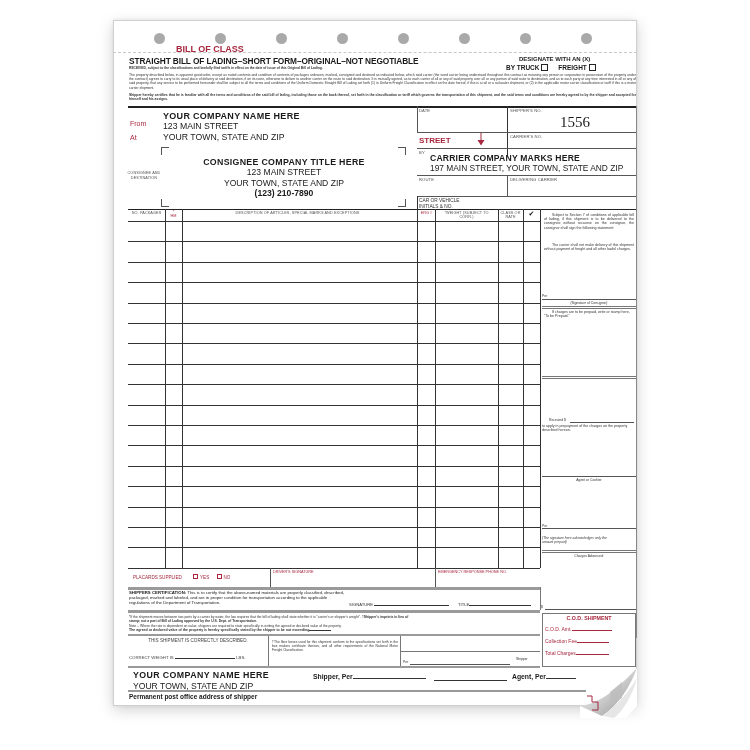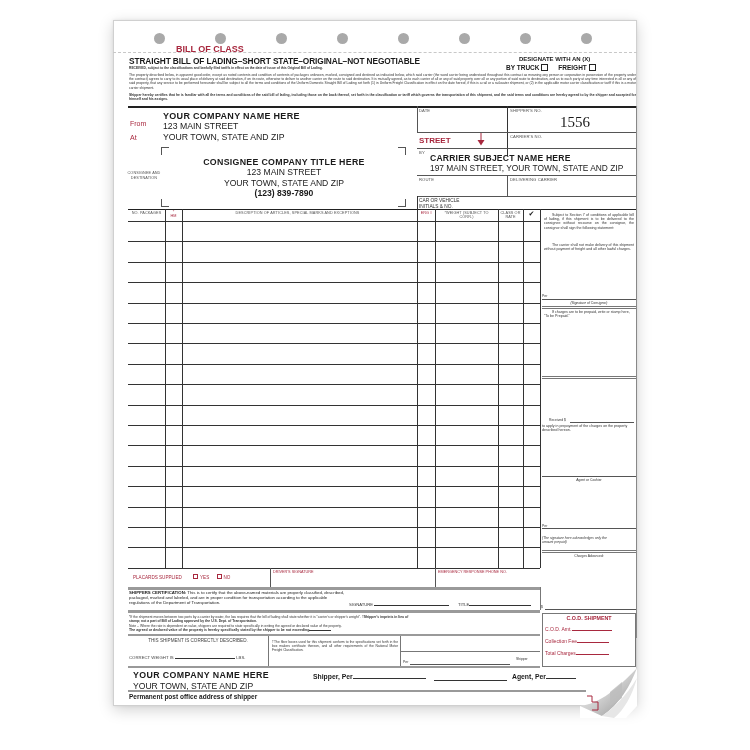--- a/index.html
+++ b/index.html
@@ -38,21 +38,21 @@
 <div class="hole" style="left:215px"></div>
 <div class="hole" style="left:276px"></div>
 <div class="hole" style="left:337px"></div>
 <div class="hole" style="left:398px"></div>
 <div class="hole" style="left:459px"></div>
 <div class="hole" style="left:520px"></div>
 <div class="hole" style="left:581px"></div>
 <div class="perf"></div>
 
 <div class="abs red bold" style="left:176px; top:44px; font-size:9px;">BILL OF CLASS</div>
-<div class="abs bold" style="left:129px; top:56px; font-size:8.3px; letter-spacing:-0.1px;">STRAIGHT BILL OF LADING–SHORT STATE–ORIGINAL–NOT NEGOTIABLE</div>
+<div class="abs bold" style="left:129px; top:56px; font-size:8.3px; letter-spacing:-0.1px;">STRAIGHT BILL OF LADING–SHORT FORM–ORIGINAL–NOT NEGOTIABLE</div>
 <div class="abs bold" style="left:519px; top:56px; font-size:6px;">DESIGNATE WITH AN (X)</div>
 <div class="abs bold" style="left:506px; top:64px; font-size:6.5px; white-space:nowrap;">
   <span>BY TRUCK</span><span class="cbx"></span>
   <span style="margin-left:8px">FREIGHT</span><span class="cbx"></span>
 </div>
 <div class="abs tiny bold" style="left:129px; top:66px; width:360px; font-size:3.3px;">RECEIVED, subject to the classifications and lawfully filed tariffs in effect on the date of issue of this Original Bill of Lading.</div>
 <div class="abs tiny" style="left:129px; top:73px; width:507px; text-align:justify;">The property described below, in apparent good order, except as noted contents and condition of contents of packages unknown, marked, consigned and destined as indicated below, which said carrier (the word carrier being understood throughout this contract as meaning any person or corporation in possession of the property under the contract) agrees to carry to its usual place of delivery at said destination, if on its route, otherwise to deliver to another carrier on the route to said destination. It is mutually agreed, as to each carrier of all or any of said property over all or any portion of said route to destination, and as to each party at any time interested in all or any of said property, that any service to be performed hereunder shall be subject to all the terms and conditions of the Uniform Domestic Straight Bill of Lading set forth (1) in Uniform Freight Classification in effect on the date hereof, if this is a rail or a rail-water shipment, or (2) in the applicable motor carrier classification or tariff if this is a motor carrier shipment.</div>
 <div class="abs tiny bold" style="left:129px; top:93px; width:507px; text-align:justify;">Shipper hereby certifies that he is familiar with all the terms and conditions of the said bill of lading, including those on the back thereof, set forth in the classification or tariff which governs the transportation of this shipment, and the said terms and conditions are hereby agreed to by the shipper and accepted for himself and his assigns.</div>
 <div class="hline2" style="left:128px; top:106px; width:508px; background:#222;"></div>
 
@@ -63,38 +63,38 @@
 <div class="abs" style="left:163px; top:132px; font-size:8.7px;">YOUR TOWN, STATE AND ZIP</div>
 
 <div class="bracket" style="left:161px; top:147px; border-width:1px 0 0 1px;"></div>
 <div class="bracket" style="left:398px; top:147px; border-width:1px 1px 0 0;"></div>
 <div class="bracket" style="left:161px; top:199px; border-width:0 0 1px 1px;"></div>
 <div class="bracket" style="left:398px; top:199px; border-width:0 1px 1px 0;"></div>
 <div class="abs lbl center" style="left:127px; top:171px; width:34px; line-height:5px; font-size:3.8px;">CONSIGNEE AND DESTINATION</div>
 <div class="abs bold center" style="left:165px; top:157px; width:238px; font-size:8.8px; letter-spacing:0.3px;">CONSIGNEE COMPANY TITLE HERE</div>
 <div class="abs center" style="left:165px; top:167px; width:238px; font-size:8.6px;">123 MAIN STREET</div>
 <div class="abs center" style="left:165px; top:178px; width:238px; font-size:8.6px;">YOUR TOWN, STATE AND ZIP</div>
-<div class="abs bold center" style="left:165px; top:188px; width:238px; font-size:8.6px;">(123) 839-7890</div>
+<div class="abs bold center" style="left:165px; top:188px; width:238px; font-size:8.6px;">(123) 210-7890</div>
 
 <div class="vline" style="left:417px; top:106px; height:26px; background:#555;"></div>
 <div class="abs lbl" style="left:419px; top:108px;">DATE</div>
 <div class="abs" style="left:419px; top:113px; width:88px; height:14px;"></div>
 <div class="vline" style="left:507px; top:106px; height:50px;"></div>
 <div class="abs lbl" style="left:510px; top:108px;">SHIPPER'S NO.</div>
 <div class="abs" style="left:560px; top:114px; font-family:'Liberation Serif', serif; font-size:15px;">1556</div>
 <div class="hline" style="left:417px; top:132px; width:219px; background:#555;"></div>
 <div class="abs red bold" style="left:419px; top:136px; font-size:8px;">STREET</div>
 <svg class="abs" style="left:477px; top:133px;" width="8" height="13">
     <line x1="4" y1="0" x2="4" y2="8" stroke="#a8283e" stroke-width="1"></line>
     <polygon points="0.5,7 7.5,7 4,12.5" fill="#a8283e"></polygon>
   </svg>
 <div class="abs lbl" style="left:510px; top:134px;">CARRIER'S NO.</div>
 <div class="hline" style="left:417px; top:148px; width:219px; background:#555;"></div>
 <div class="abs lbl" style="left:419px; top:150px;">BY</div>
-<div class="abs bold" style="left:430px; top:153px; font-size:8.6px; letter-spacing:0.2px;">CARRIER SUBJECT NAME HERE</div>
+<div class="abs bold" style="left:430px; top:153px; font-size:8.6px; letter-spacing:0.2px;">CARRIER COMPANY MARKS HERE</div>
 <div class="abs" style="left:430px; top:163px; font-size:8.4px; white-space:nowrap;">197 MAIN STREET, YOUR TOWN, STATE AND ZIP</div>
 <div class="hline" style="left:417px; top:175px; width:219px; background:#555;"></div>
 <div class="abs lbl" style="left:419px; top:177px;">ROUTE</div>
 <div class="vline" style="left:507px; top:175px; height:21px; background:#555;"></div>
 <div class="abs lbl" style="left:510px; top:177px;">DELIVERING CARRIER</div>
 <div class="hline" style="left:417px; top:196px; width:219px; background:#555;"></div>
 <div class="abs" style="left:419px; top:198px; width:50px; font-size:4.8px; line-height:5.5px; color:#333;">CAR OR VEHICLE INITIALS &amp; NO.</div>
 
 <div class="hline" style="left:128px; top:209px; width:508px; background:#222;"></div>
 <div class="abs lbl center" style="left:128px; top:211px; width:37px; line-height:4.4px; font-size:3.8px;">NO. PACKAGES</div>

